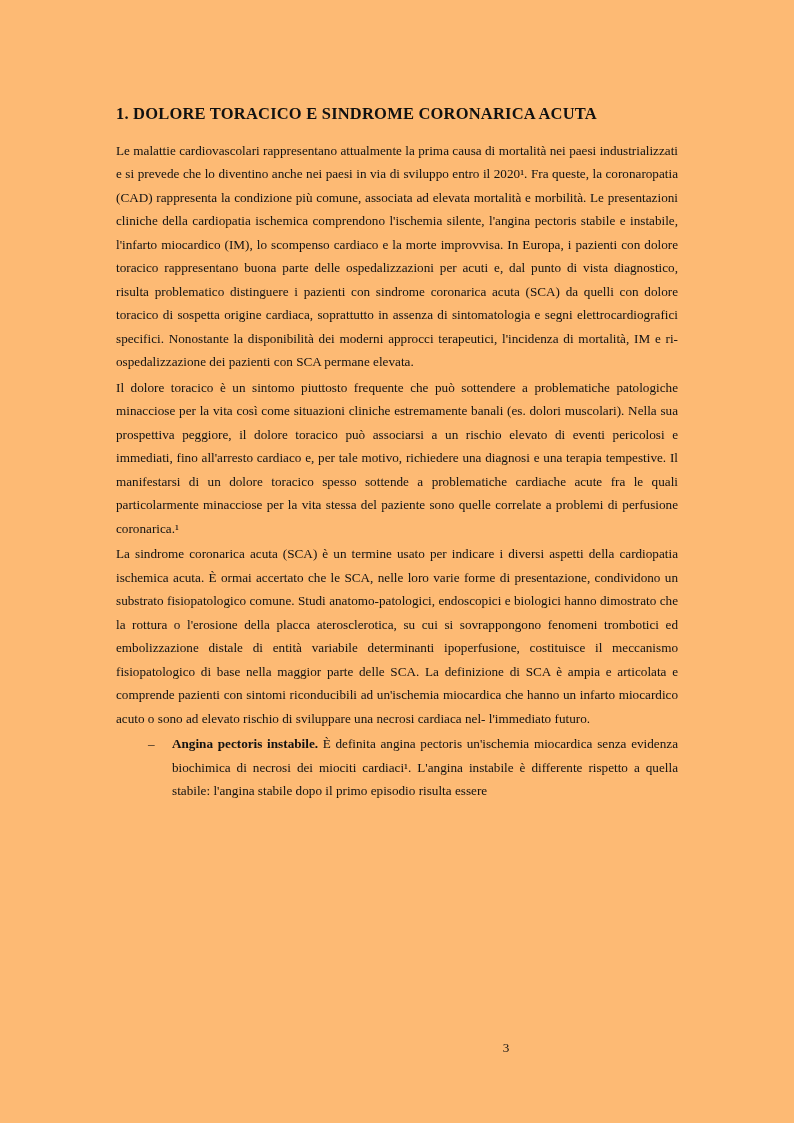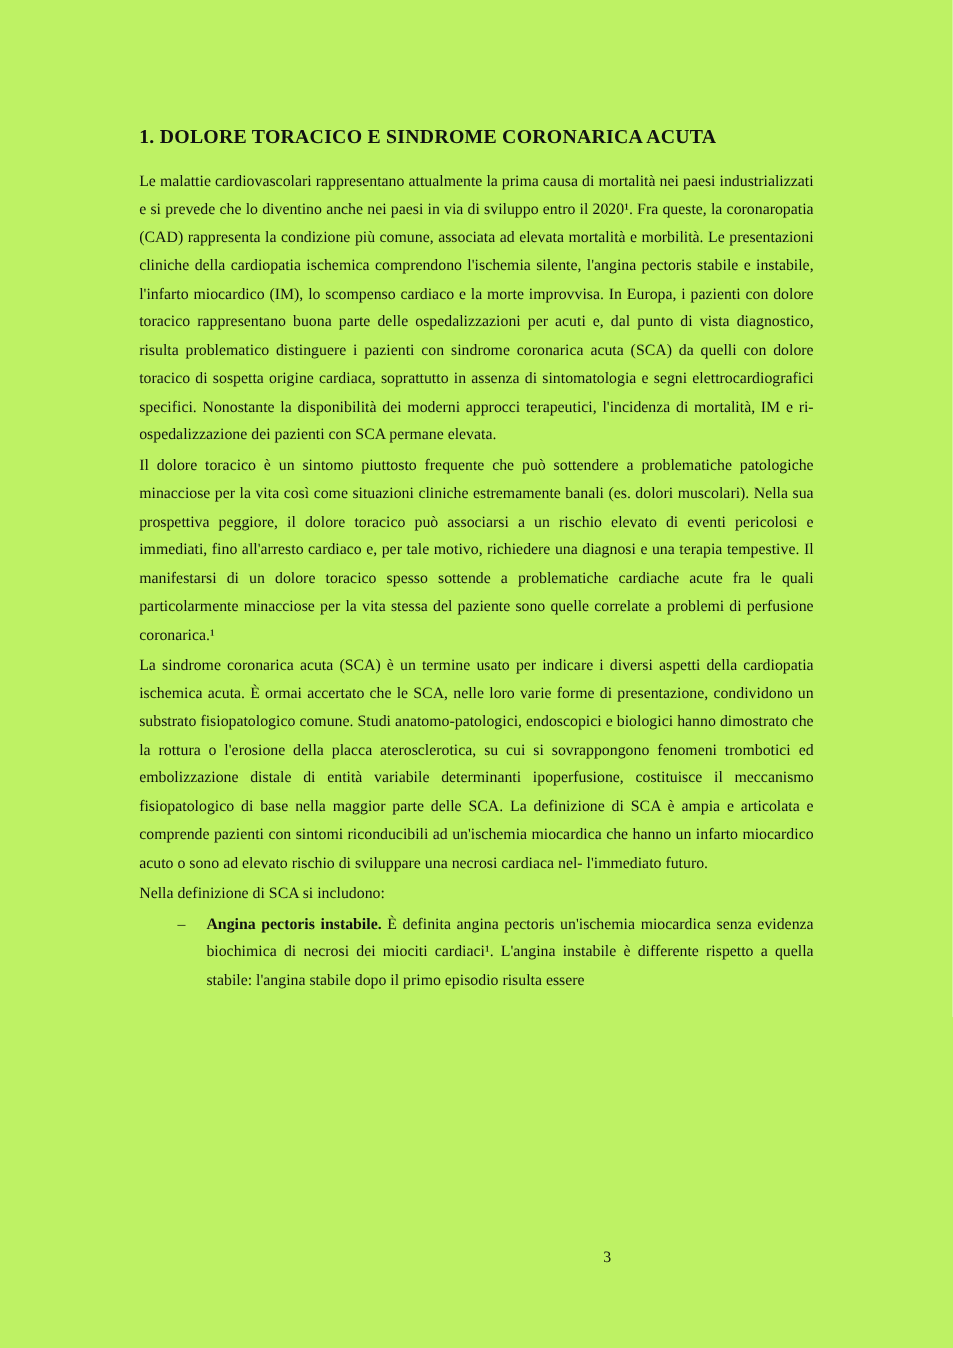--- a/index.html
+++ b/index.html
@@ -4,21 +4,21 @@
 <style>
   html, body {
     margin: 0;
     padding: 0;
     background: #ffffff;
   }
   .page {
     position: relative;
     width: 794px;
     height: 1123px;
-    background: #bef264;
+    background: #fdba74;
     margin: 0 auto;
     overflow: hidden;
     font-family: "Liberation Serif", "DejaVu Serif", serif;
     color: #111111;
   }
   .content {
     position: absolute;
     left: 116px;
     top: 104px;
     width: 562px;
@@ -78,21 +78,20 @@
 
 <div class="page">
 
   <div class="content">
 
     <h1 class="doc-title">1. DOLORE TORACICO E SINDROME CORONARICA ACUTA</h1>
 
     <p class="para">Le malattie cardiovascolari rappresentano attualmente la prima causa di mortalità nei paesi industrializzati e si prevede che lo diventino anche nei paesi in via di sviluppo entro il 2020¹. Fra queste, la coronaropatia (CAD) rappresenta la condizione più comune, associata ad elevata mortalità e morbilità. Le presentazioni cliniche della cardiopatia ischemica comprendono l'ischemia silente, l'angina pectoris stabile e instabile, l'infarto miocardico (IM), lo scompenso cardiaco e la morte improvvisa. In Europa, i pazienti con dolore toracico rappresentano buona parte delle ospedalizzazioni per acuti e, dal punto di vista diagnostico, risulta problematico distinguere i pazienti con sindrome coronarica acuta (SCA) da quelli con dolore toracico di sospetta origine cardiaca, soprattutto in assenza di sintomatologia e segni elettrocardiografici specifici. Nonostante la disponibilità dei moderni approcci terapeutici, l'incidenza di mortalità, IM e ri-ospedalizzazione dei pazienti con SCA permane elevata.</p>
     <p class="para">Il dolore toracico è un sintomo piuttosto frequente che può sottendere a problematiche patologiche minacciose per la vita così come situazioni cliniche estremamente banali (es. dolori muscolari). Nella sua prospettiva peggiore, il dolore toracico può associarsi a un rischio elevato di eventi pericolosi e immediati, fino all'arresto cardiaco e, per tale motivo, richiedere una diagnosi e una terapia tempestive. Il manifestarsi di un dolore toracico spesso sottende a problematiche cardiache acute fra le quali particolarmente minacciose per la vita stessa del paziente sono quelle correlate a problemi di perfusione coronarica.¹</p>
     <p class="para">La sindrome coronarica acuta (SCA) è un termine usato per indicare i diversi aspetti della cardiopatia ischemica acuta. È ormai accertato che le SCA, nelle loro varie forme di presentazione, condividono un substrato fisiopatologico comune. Studi anatomo-patologici, endoscopici e biologici hanno dimostrato che la rottura o l'erosione della placca aterosclerotica, su cui si sovrappongono fenomeni trombotici ed embolizzazione distale di entità variabile determinanti ipoperfusione, costituisce il meccanismo fisiopatologico di base nella maggior parte delle SCA. La definizione di SCA è ampia e articolata e comprende pazienti con sintomi riconducibili ad un'ischemia miocardica che hanno un infarto miocardico acuto o sono ad elevato rischio di sviluppare una necrosi cardiaca nel- l'immediato futuro.</p>
-    <p class="para">Nella definizione di SCA si includono:</p>
 
     <ul class="list">
       <li class="list-item">
         <span class="dash">–</span><b>Angina pectoris instabile.</b><span> È definita angina pectoris un'ischemia miocardica senza evidenza biochimica di necrosi dei miociti cardiaci¹. L'angina instabile è differente rispetto a quella stabile: l'angina stabile dopo il primo episodio risulta essere</span>
       </li>
     </ul>
 
   </div>
 
   <div class="page-number">

